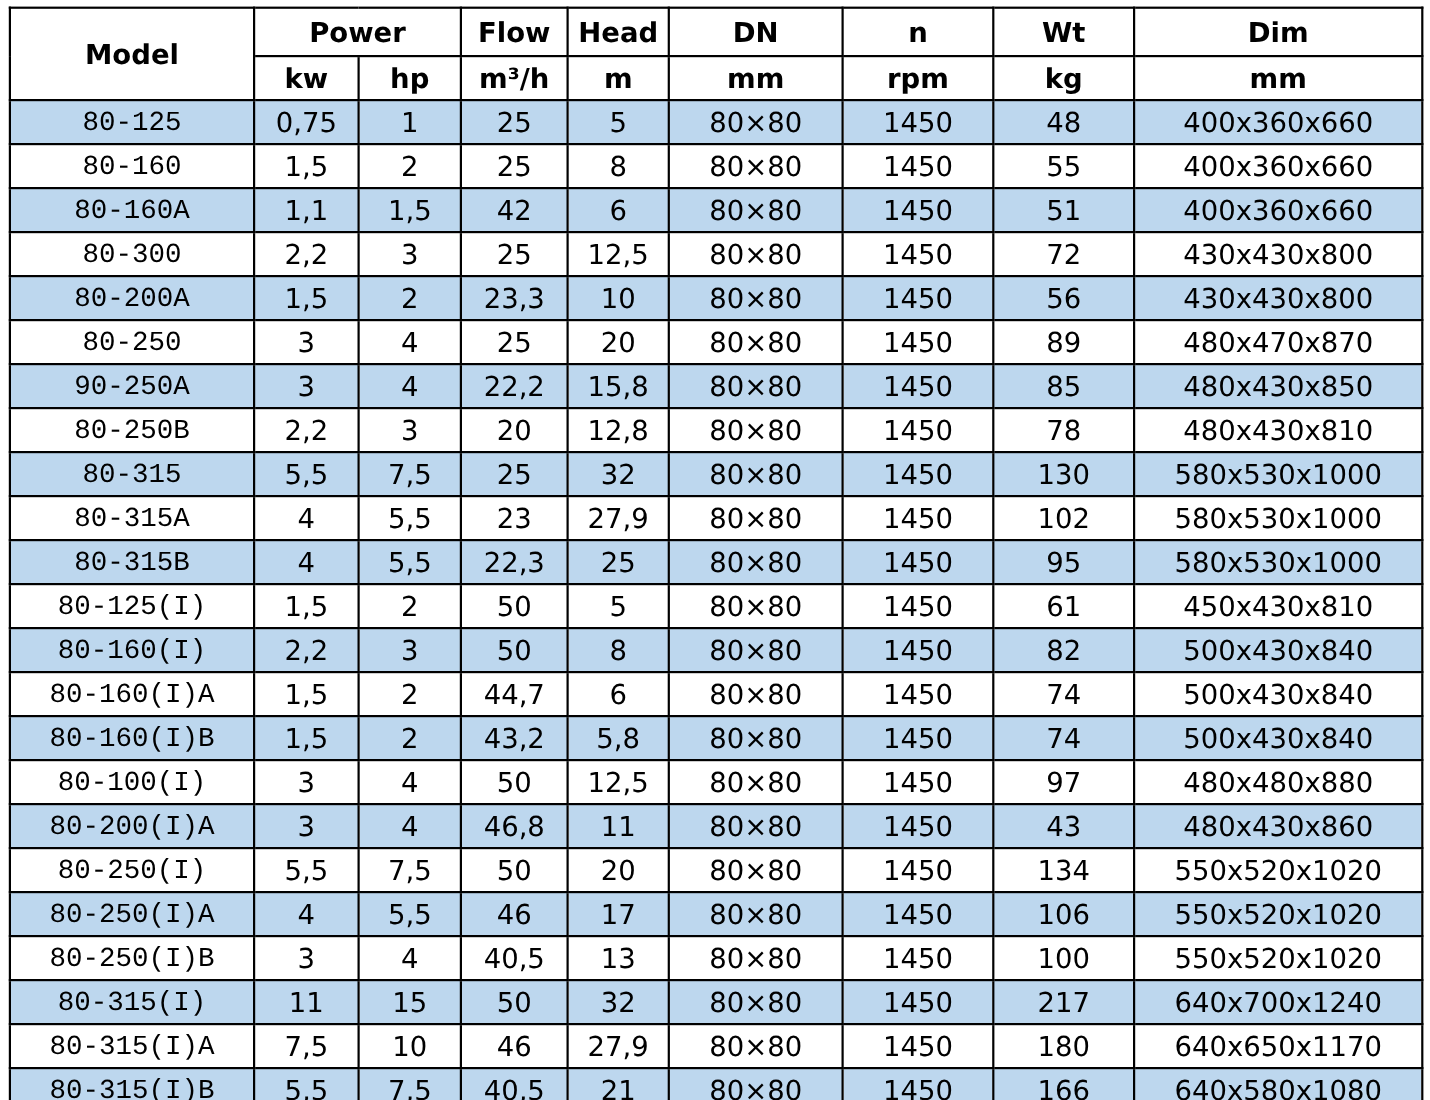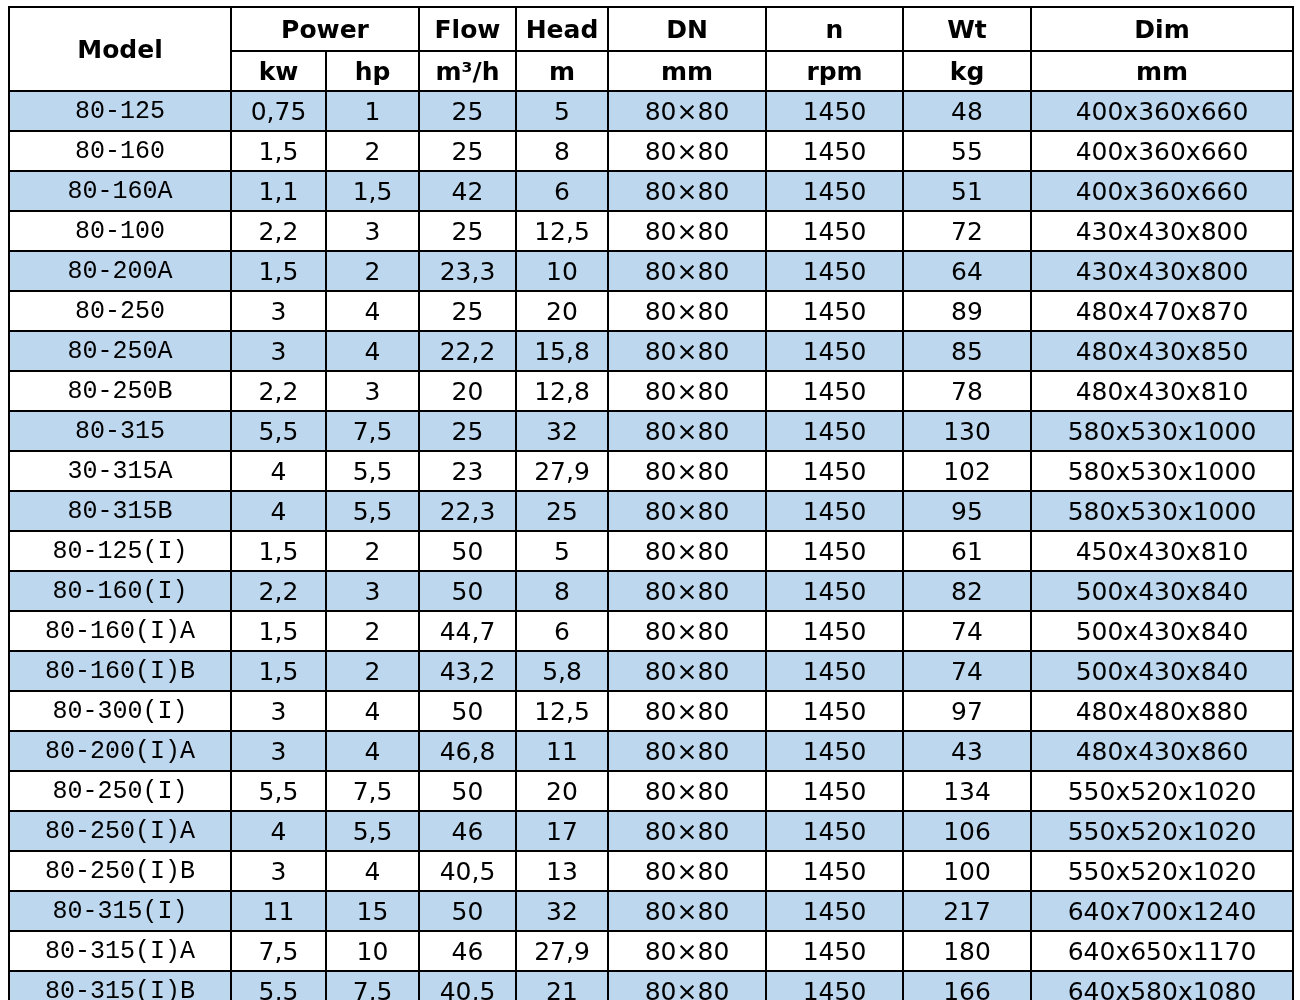--- a/index.html
+++ b/index.html
@@ -136,54 +136,54 @@
           <td>1,1</td>
           <td>1,5</td>
           <td>42</td>
           <td>6</td>
           <td>80×80</td>
           <td>1450</td>
           <td>51</td>
           <td>400x360x660</td>
         </tr>
         <tr class="plain">
-          <td class="model">80-100</td>
+          <td class="model">80-300</td>
           <td>2,2</td>
           <td>3</td>
           <td>25</td>
           <td>12,5</td>
           <td>80×80</td>
           <td>1450</td>
           <td>72</td>
           <td>430x430x800</td>
         </tr>
         <tr class="shade">
           <td class="model">80-200A</td>
           <td>1,5</td>
           <td>2</td>
           <td>23,3</td>
           <td>10</td>
           <td>80×80</td>
           <td>1450</td>
-          <td>64</td>
+          <td>56</td>
           <td>430x430x800</td>
         </tr>
         <tr class="plain">
           <td class="model">80-250</td>
           <td>3</td>
           <td>4</td>
           <td>25</td>
           <td>20</td>
           <td>80×80</td>
           <td>1450</td>
           <td>89</td>
           <td>480x470x870</td>
         </tr>
         <tr class="shade">
-          <td class="model">80-250A</td>
+          <td class="model">90-250A</td>
           <td>3</td>
           <td>4</td>
           <td>22,2</td>
           <td>15,8</td>
           <td>80×80</td>
           <td>1450</td>
           <td>85</td>
           <td>480x430x850</td>
         </tr>
         <tr class="plain">
@@ -202,21 +202,21 @@
           <td>5,5</td>
           <td>7,5</td>
           <td>25</td>
           <td>32</td>
           <td>80×80</td>
           <td>1450</td>
           <td>130</td>
           <td>580x530x1000</td>
         </tr>
         <tr class="plain">
-          <td class="model">30-315A</td>
+          <td class="model">80-315A</td>
           <td>4</td>
           <td>5,5</td>
           <td>23</td>
           <td>27,9</td>
           <td>80×80</td>
           <td>1450</td>
           <td>102</td>
           <td>580x530x1000</td>
         </tr>
         <tr class="shade">
@@ -268,21 +268,21 @@
           <td>1,5</td>
           <td>2</td>
           <td>43,2</td>
           <td>5,8</td>
           <td>80×80</td>
           <td>1450</td>
           <td>74</td>
           <td>500x430x840</td>
         </tr>
         <tr class="plain">
-          <td class="model">80-300(I)</td>
+          <td class="model">80-100(I)</td>
           <td>3</td>
           <td>4</td>
           <td>50</td>
           <td>12,5</td>
           <td>80×80</td>
           <td>1450</td>
           <td>97</td>
           <td>480x480x880</td>
         </tr>
         <tr class="shade">

